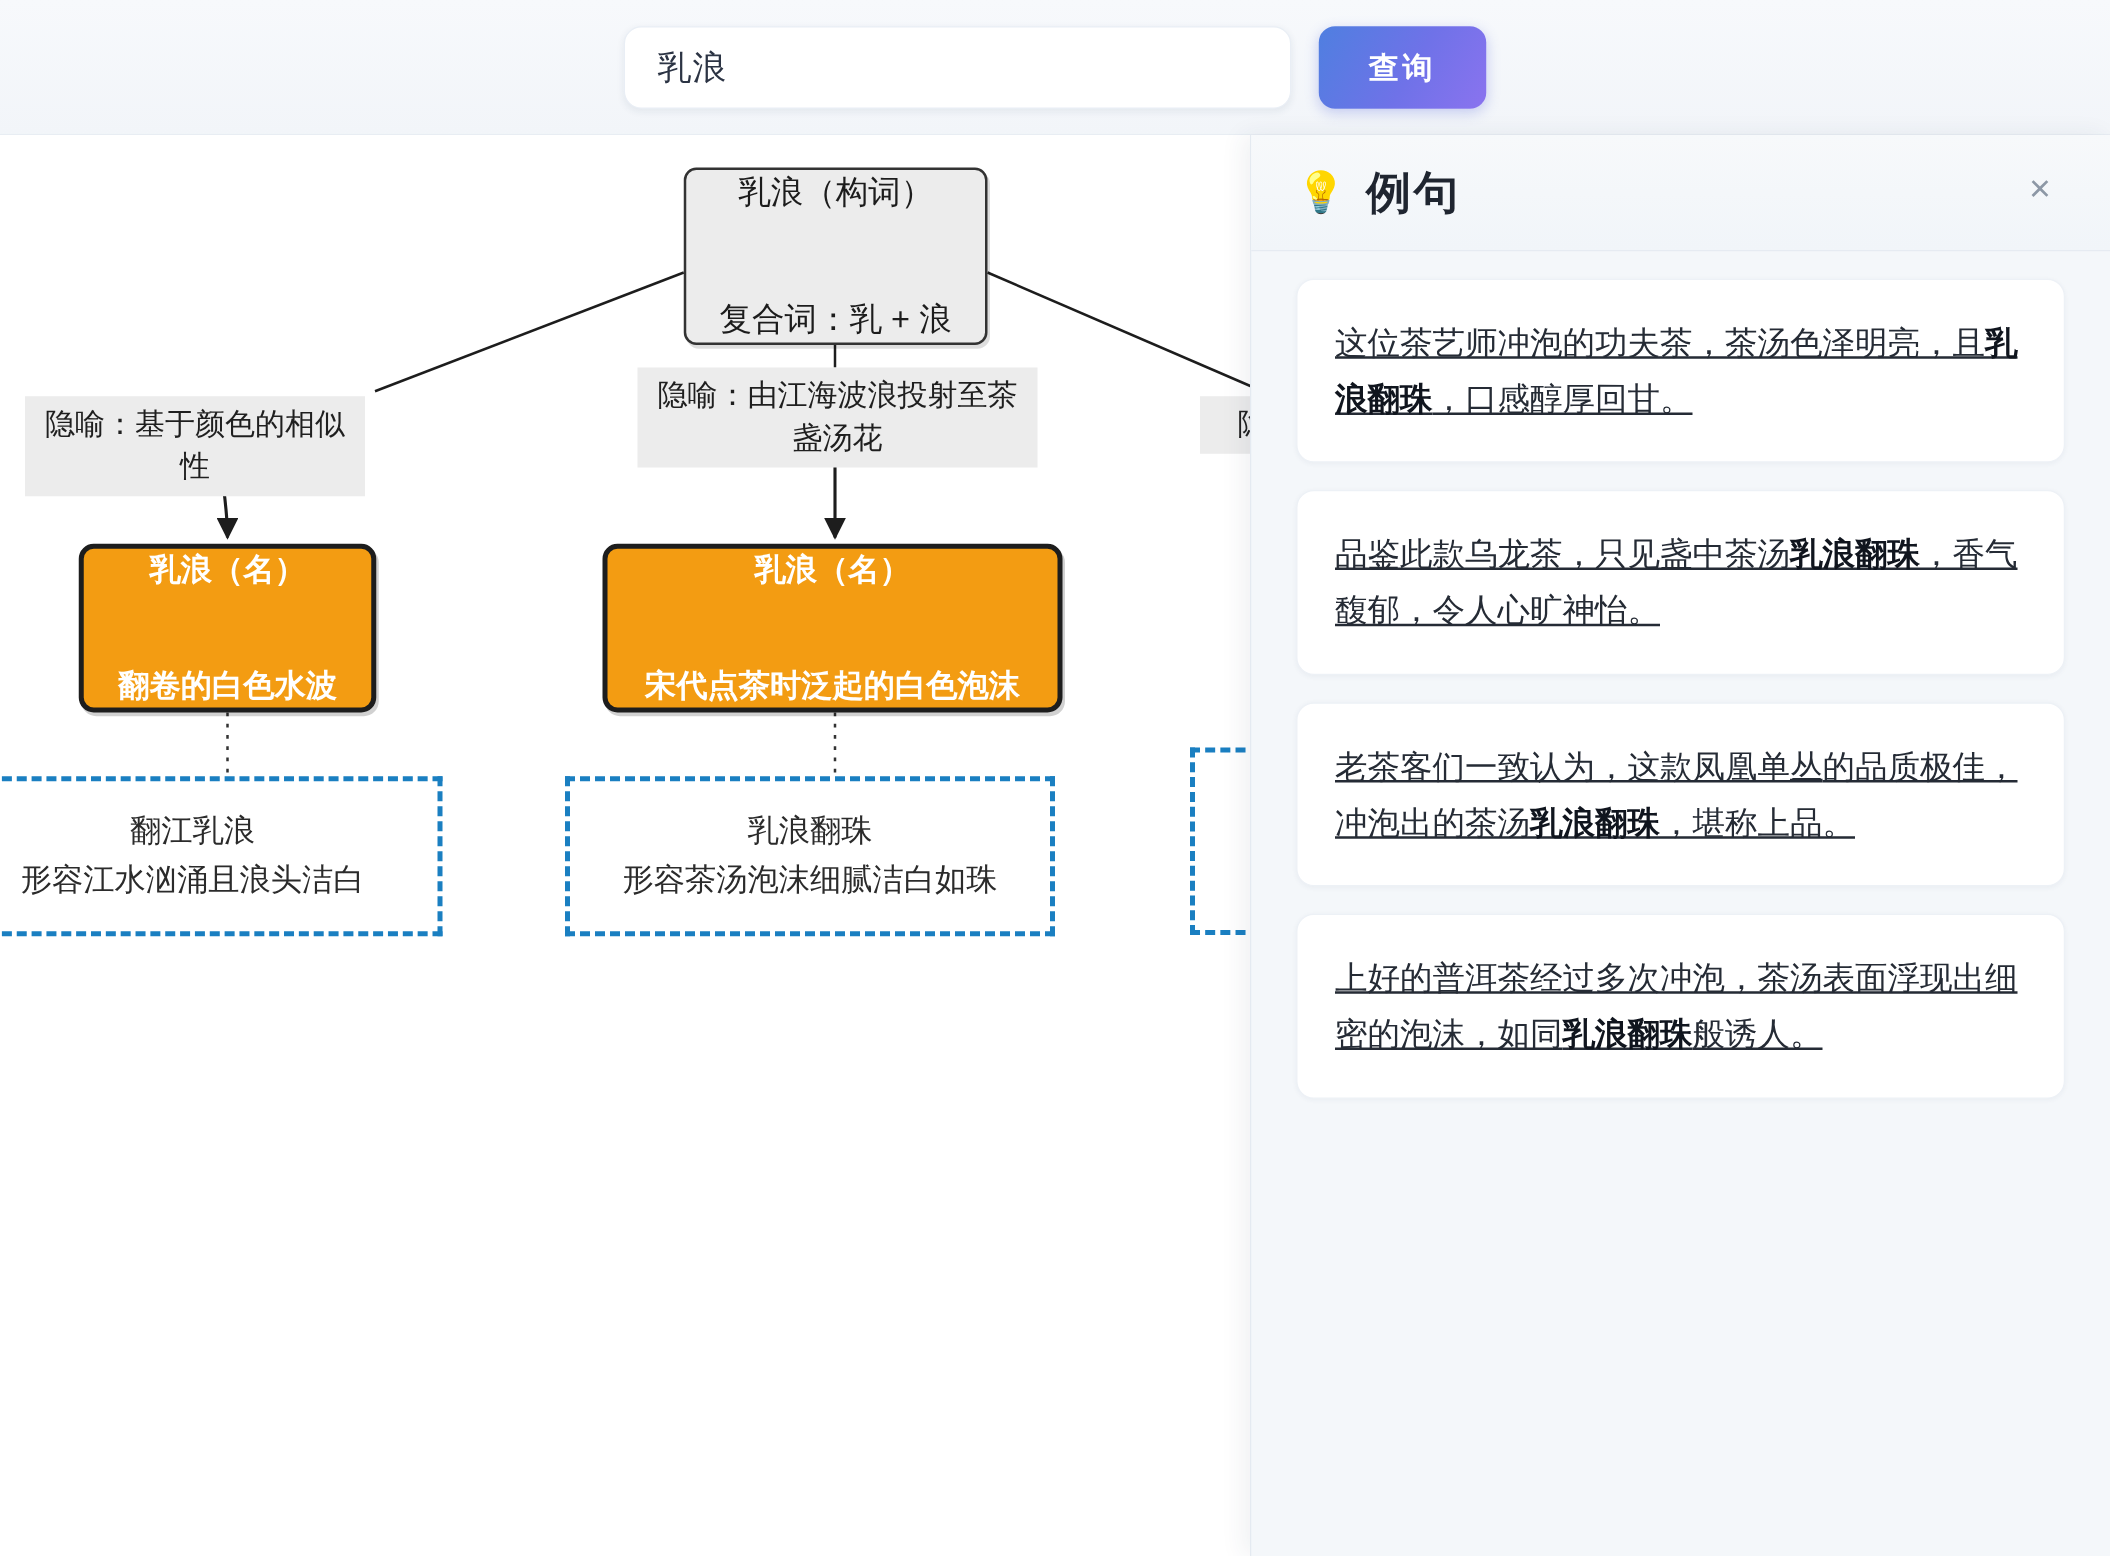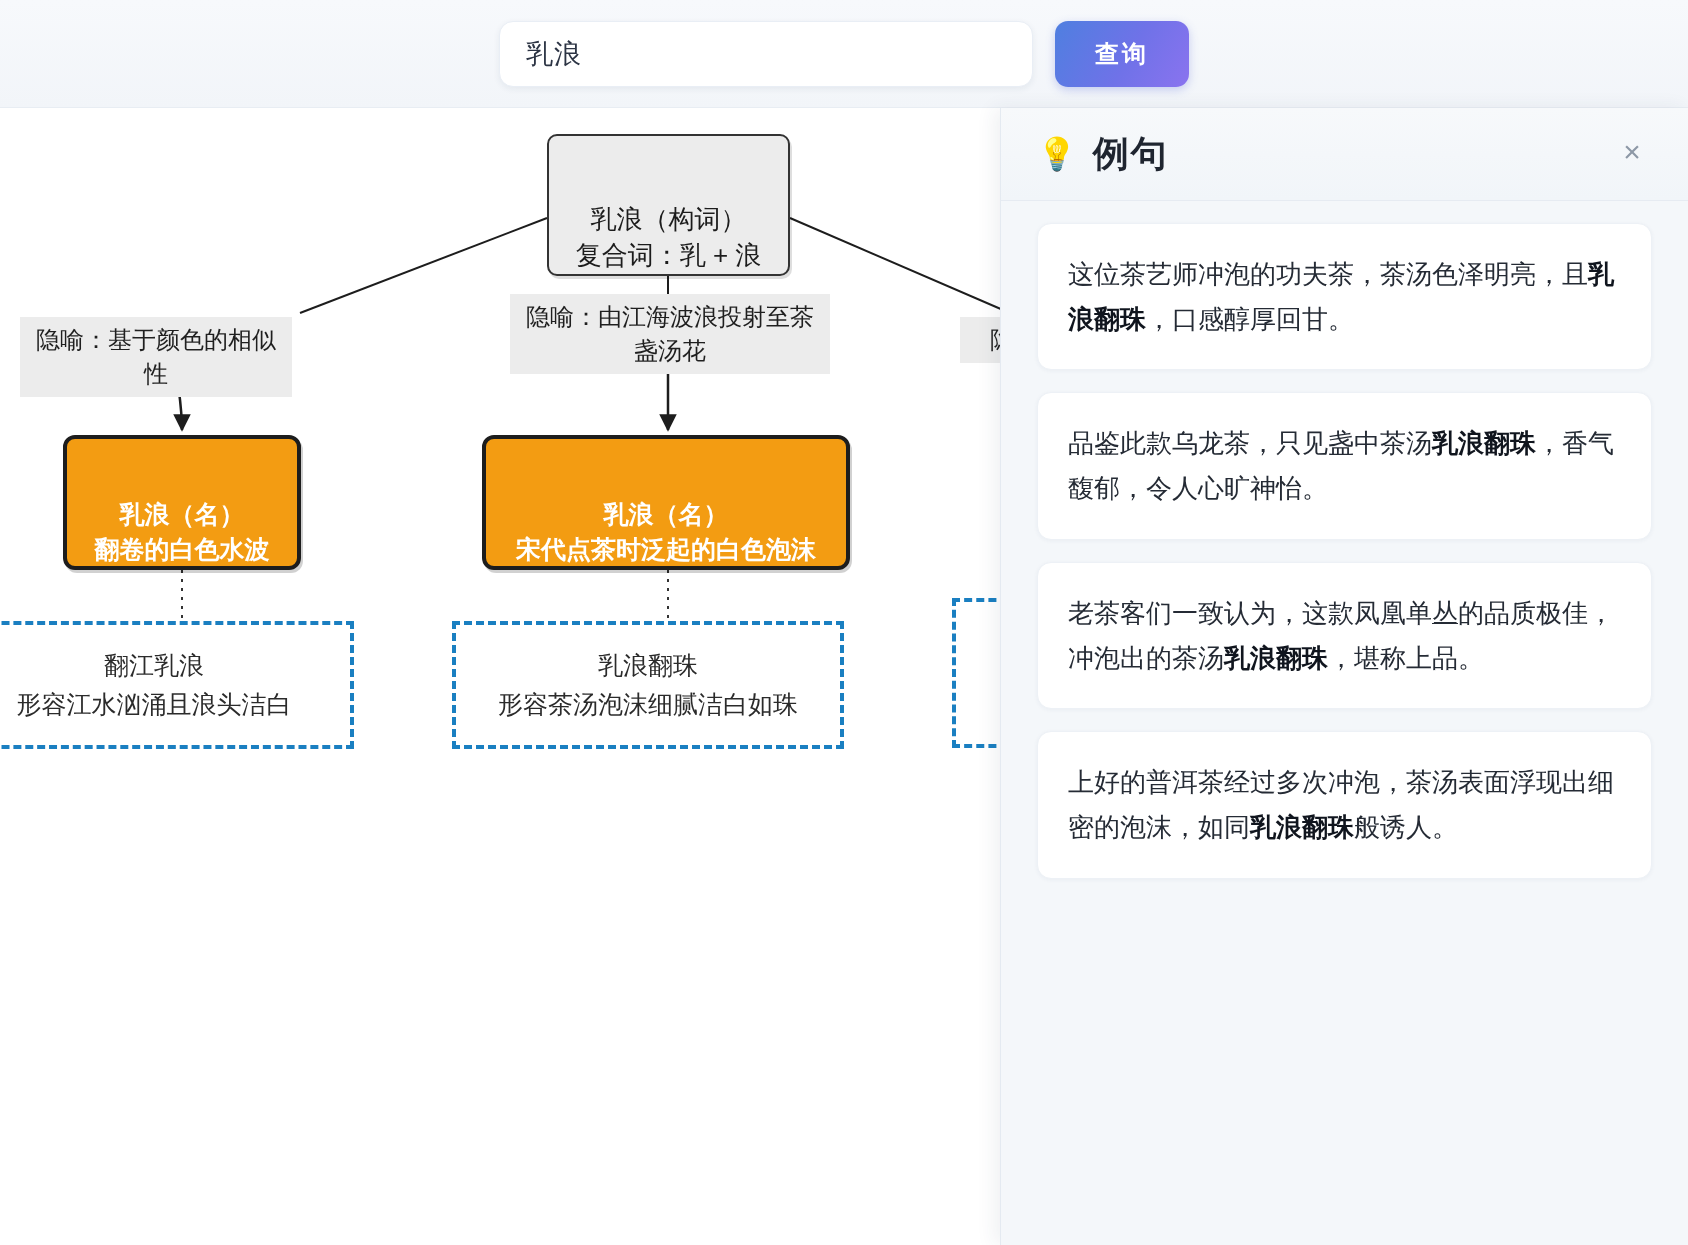--- a/index.html
+++ b/index.html
@@ -48,21 +48,21 @@
     position: absolute; left: 0; top: 108px;
     width: 1688px; height: 1137px;
     background: #ffffff;
     overflow: hidden;
   }
   .canvas svg.edges { position: absolute; left: 0; top: 0; width: 1688px; height: 1137px; }
 
   .node {
     position: absolute;
     display: flex; flex-direction: column;
-    align-items: center; justify-content: flex-end;
+    align-items: center; justify-content: space-between;
     text-align: center;
     line-height: 1.38;
   }
   .node-root {
     left: 547px; top: 26px;
     width: 243px; height: 142px;
     background: #ececec;
     border: 2px solid #333333;
     border-radius: 10px;
     font-size: 26px; color: #1c1c1c;
@@ -144,20 +144,21 @@
   }
   .sentence-card {
     background: #ffffff;
     border: 1px solid #edf1f6;
     border-radius: 14px;
     padding: 28px 30px;
     font-size: 26px;
     line-height: 1.72;
     color: #252b35;
     box-shadow: 0 1px 4px rgba(40,60,90,.05);
+    text-decoration: underline;
   }
   .sentence-card b { font-weight: 700; color: #10151e; }
   .underline-tok { text-decoration: underline; text-decoration-thickness: 1px; }
 </style>
 </head>
 <body>
 
 <div id="root">
 
   <div class="topbar">

